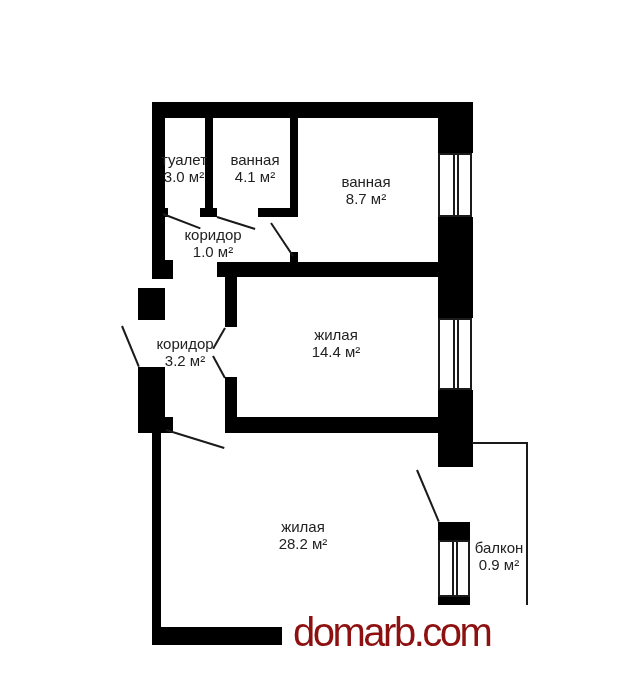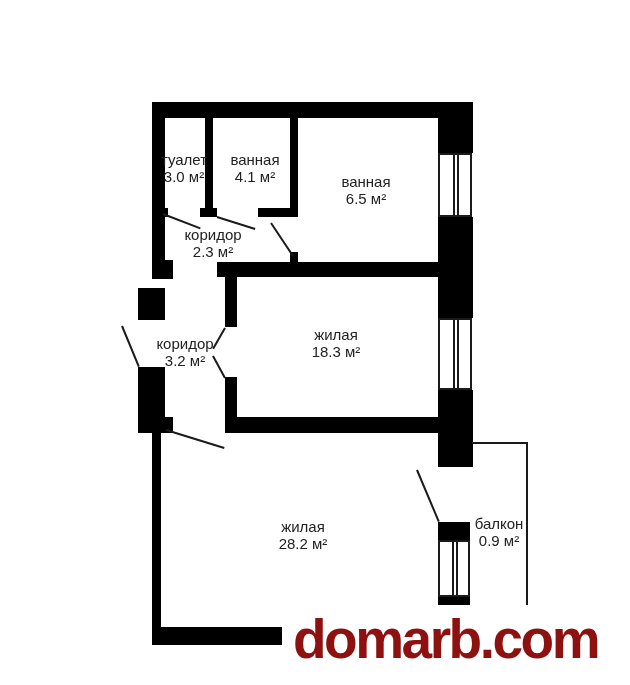--- a/index.html
+++ b/index.html
@@ -30,21 +30,21 @@
     transform-origin:0 50%;
   }
   .label{
     position:absolute;transform:translateX(-50%);
     text-align:center;white-space:nowrap;
     font-size:15px;line-height:17px;
     color:var(--label,#222);
   }
   .wm{
     position:absolute;
-    font-weight:bold;font-size:55px;line-height:1;
+    font-weight:normal;font-size:40px;line-height:1;
     letter-spacing:-2.5px;
     color:var(--watermark,#8e1111);
     white-space:nowrap;
   }
 </style>
 </head>
 <body>
 
 <div id="stage">
 
@@ -101,38 +101,38 @@
   <div class="label" style="left:184px;top:151px">
     <div>туалет</div>
     <div>3.0 м²</div>
   </div>
   <div class="label" style="left:255px;top:151px">
     <div>ванная</div>
     <div>4.1 м²</div>
   </div>
   <div class="label" style="left:366px;top:173px">
     <div>ванная</div>
-    <div>6.5 м²</div>
+    <div>8.7 м²</div>
   </div>
   <div class="label" style="left:213px;top:226px">
     <div>коридор</div>
-    <div>2.3 м²</div>
+    <div>1.0 м²</div>
   </div>
   <div class="label" style="left:185px;top:335px">
     <div>коридор</div>
     <div>3.2 м²</div>
   </div>
   <div class="label" style="left:336px;top:326px">
     <div>жилая</div>
-    <div>18.3 м²</div>
+    <div>14.4 м²</div>
   </div>
   <div class="label" style="left:303px;top:518px">
     <div>жилая</div>
     <div>28.2 м²</div>
   </div>
-  <div class="label" style="left:499px;top:515px">
+  <div class="label" style="left:499px;top:539px">
     <div>балкон</div>
     <div>0.9 м²</div>
   </div>
 
   <div class="wm" style="left:293px;top:612px">domarb.com</div>
 
 </div>
 
 </body></html>

